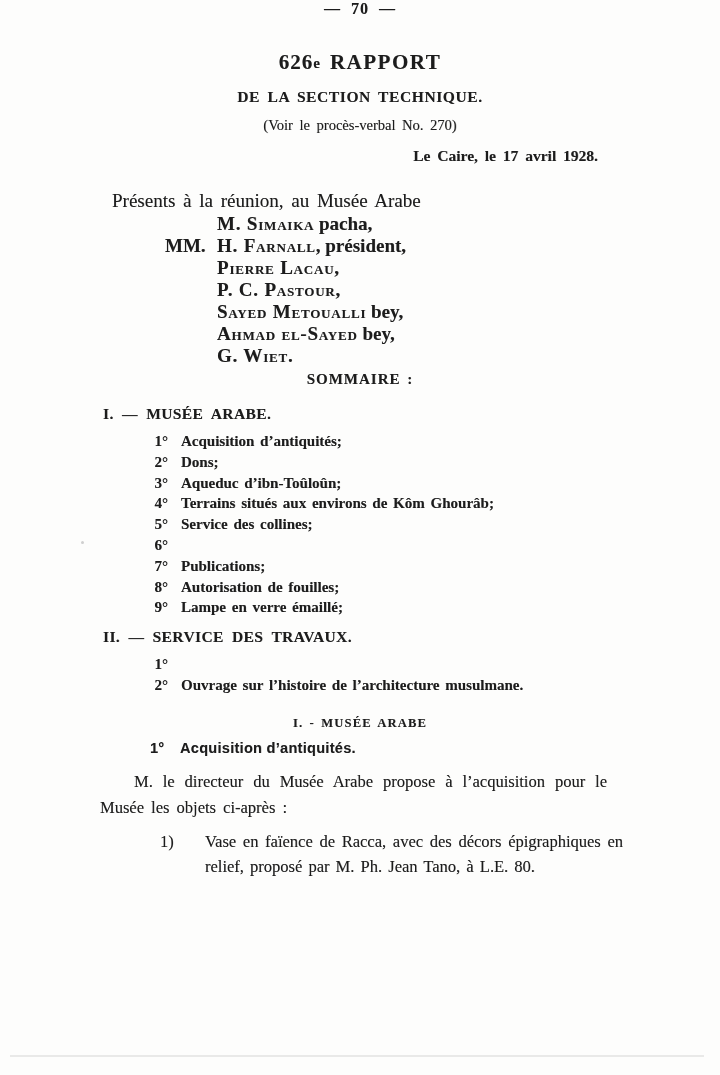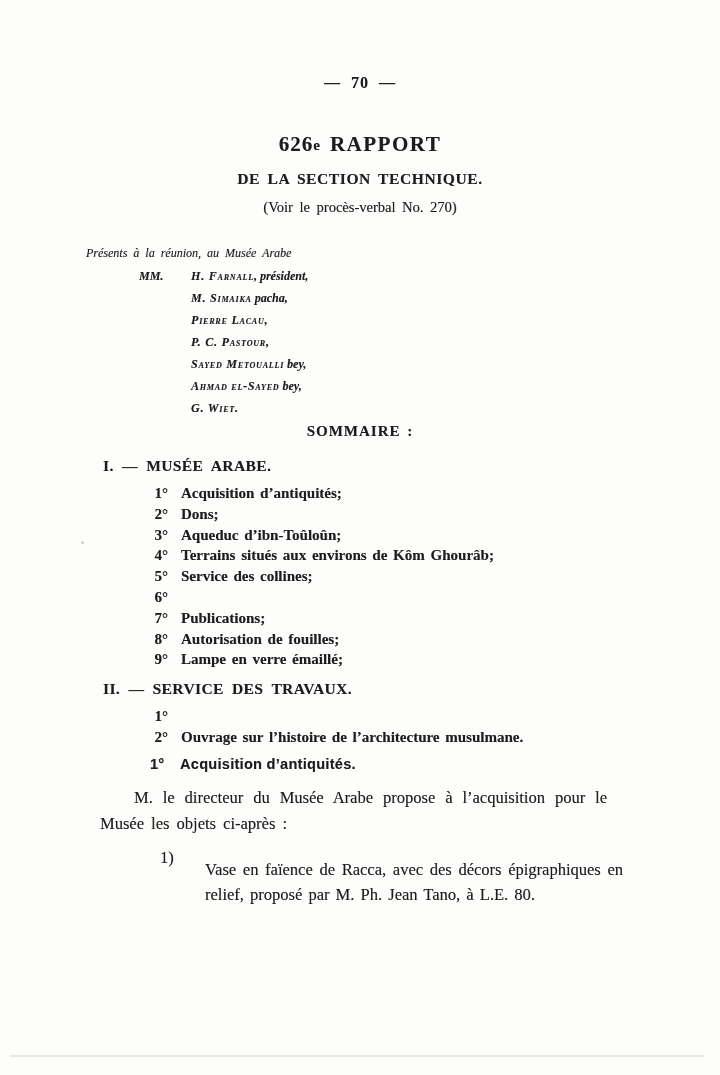--- a/index.html
+++ b/index.html
@@ -5,46 +5,45 @@
   html,body{margin:0;padding:0;background:#ffffff;}
   .page{
     position:relative;
     width:720px;height:1075px;
     background:#fdfdfc;
     color:#1c1c1c;
     font-family:"Liberation Serif","DejaVu Serif",serif;
     overflow:hidden;
     text-shadow:0.3px 0 0 rgba(25,25,25,0.38);
     box-sizing:border-box;
-    padding-top:74px;
   }
   .center{text-align:center;}
   .page-number{
     font-size:16px;font-weight:700;letter-spacing:1px;word-spacing:5px;height:18px;
   }
   .report-title{
-    margin-top:40px;height:26px;
+    margin-top:32px;height:26px;
     font-size:21px;font-weight:700;letter-spacing:1px;
   }
   .report-title .ord{font-size:15px;position:relative;top:-1px;}
   .report-title .title-word{margin-left:9px;letter-spacing:1.5px;}
   .report-subtitle{
     margin-top:12px;height:19px;
     font-size:15.5px;font-weight:700;letter-spacing:0.6px;word-spacing:3px;
   }
   .report-ref{
     margin-top:10px;height:18px;
     font-size:14.5px;font-weight:400;word-spacing:3px;
   }
   .dateline{
     margin-top:12px;height:18px;
     text-align:right;padding-right:122px;
     font-size:15.5px;font-weight:700;word-spacing:3px;
   }
-  .attendance{margin-top:24px;margin-left:86px;font-size:12px;font-style:italic;}
+  .attendance{margin-top:24px;margin-left:112px;font-size:19px;}
   .attendance .intro{line-height:24px;word-spacing:3px;}
   .att-list{margin-left:53px;}
   .att-row{display:flex;line-height:22px;}
   .att-prefix{flex:0 0 52px;font-weight:700;}
   .att-name{font-variant:small-caps;font-weight:700;letter-spacing:0.8px;white-space:pre;}
   .att-rest{font-weight:700;white-space:pre;}
   .sommaire-heading{
     margin-top:4px;height:18px;
     font-size:15px;font-weight:700;letter-spacing:1px;word-spacing:2px;
   }
@@ -72,56 +71,57 @@
   }
   .body-subheading .sub-marker{flex:0 0 30px;}
   .paragraph{
     margin-top:10px;margin-left:100px;width:507px;
     font-size:16.5px;line-height:26px;
     text-align:justify;text-indent:34px;word-spacing:3px;
   }
   .body-list{margin-top:8px;}
   .obj-row{display:flex;margin-left:160px;font-size:16.5px;line-height:25px;}
   .obj-marker{flex:0 0 45px;}
-  .obj-text{width:418px;text-align:justify;word-spacing:2px;hyphens:manual;margin-top:12px;-webkit-hyphens:manual;}
+  .obj-text{width:418px;text-align:justify;word-spacing:2px;hyphens:manual;-webkit-hyphens:manual;}
   .scan-line{
     position:absolute;left:10px;right:16px;bottom:18px;height:2px;
     background:rgba(0,0,0,0.08);
   }
   .speck{position:absolute;left:81px;top:541px;width:3px;height:3px;border-radius:50%;background:#cfcfcf;}
 </style>
 </head>
 <body>
 
 <div class="page">
 
   <div class="page-number center">— 70 —</div>
 
   <div class="report-title center"><span>626</span><span class="ord">e</span><span class="title-word">RAPPORT</span></div>
 
   <div class="report-subtitle center">DE LA SECTION TECHNIQUE.</div>
 
   <div class="report-ref center">(Voir le procès-verbal No. 270)</div>
 
+  <div class="dateline">Le Caire, le 17 avril 1928.</div>
 
   <div class="attendance">
     <div class="intro">Présents à la réunion, au Musée Arabe</div>
     <div class="att-list">
       <div class="att-row">
+          <span class="att-prefix"></span>
+          <span class="att-name">M. Simaika</span>
+          <span class="att-rest"> pacha,</span>
+        </div>
+      <div class="att-row">
           <span class="att-prefix">MM.</span>
           <span class="att-name">H. Farnall</span>
           <span class="att-rest">, président,</span>
         </div>
       <div class="att-row">
           <span class="att-prefix"></span>
-          <span class="att-name">M. Simaika</span>
-          <span class="att-rest"> pacha,</span>
-        </div>
-      <div class="att-row">
-          <span class="att-prefix"></span>
           <span class="att-name">Pierre Lacau</span>
           <span class="att-rest">,</span>
         </div>
       <div class="att-row">
           <span class="att-prefix"></span>
           <span class="att-name">P. C. Pastour</span>
           <span class="att-rest">,</span>
         </div>
       <div class="att-row">
           <span class="att-prefix"></span>
@@ -186,20 +186,21 @@
   <div class="toc-list">
     <div class="toc-row">
         <span class="toc-marker">1°</span>
       </div>
     <div class="toc-row">
         <span class="toc-marker">2°</span>
         <span class="toc-text">Ouvrage sur l’histoire de l’architecture musulmane.</span>
       </div>
   </div>
 
+  <div class="body-section-heading center">I. - MUSÉE ARABE</div>
 
   <div class="body-subheading">
       <span class="sub-marker">1°</span>
       <span>Acquisition d’antiquités.</span>
     </div>
 
   <div class="paragraph">M. le directeur du Musée Arabe propose à l’acquisition pour le Musée les objets ci-après :</div>
 
   <div class="body-list">
     <div class="obj-row">

